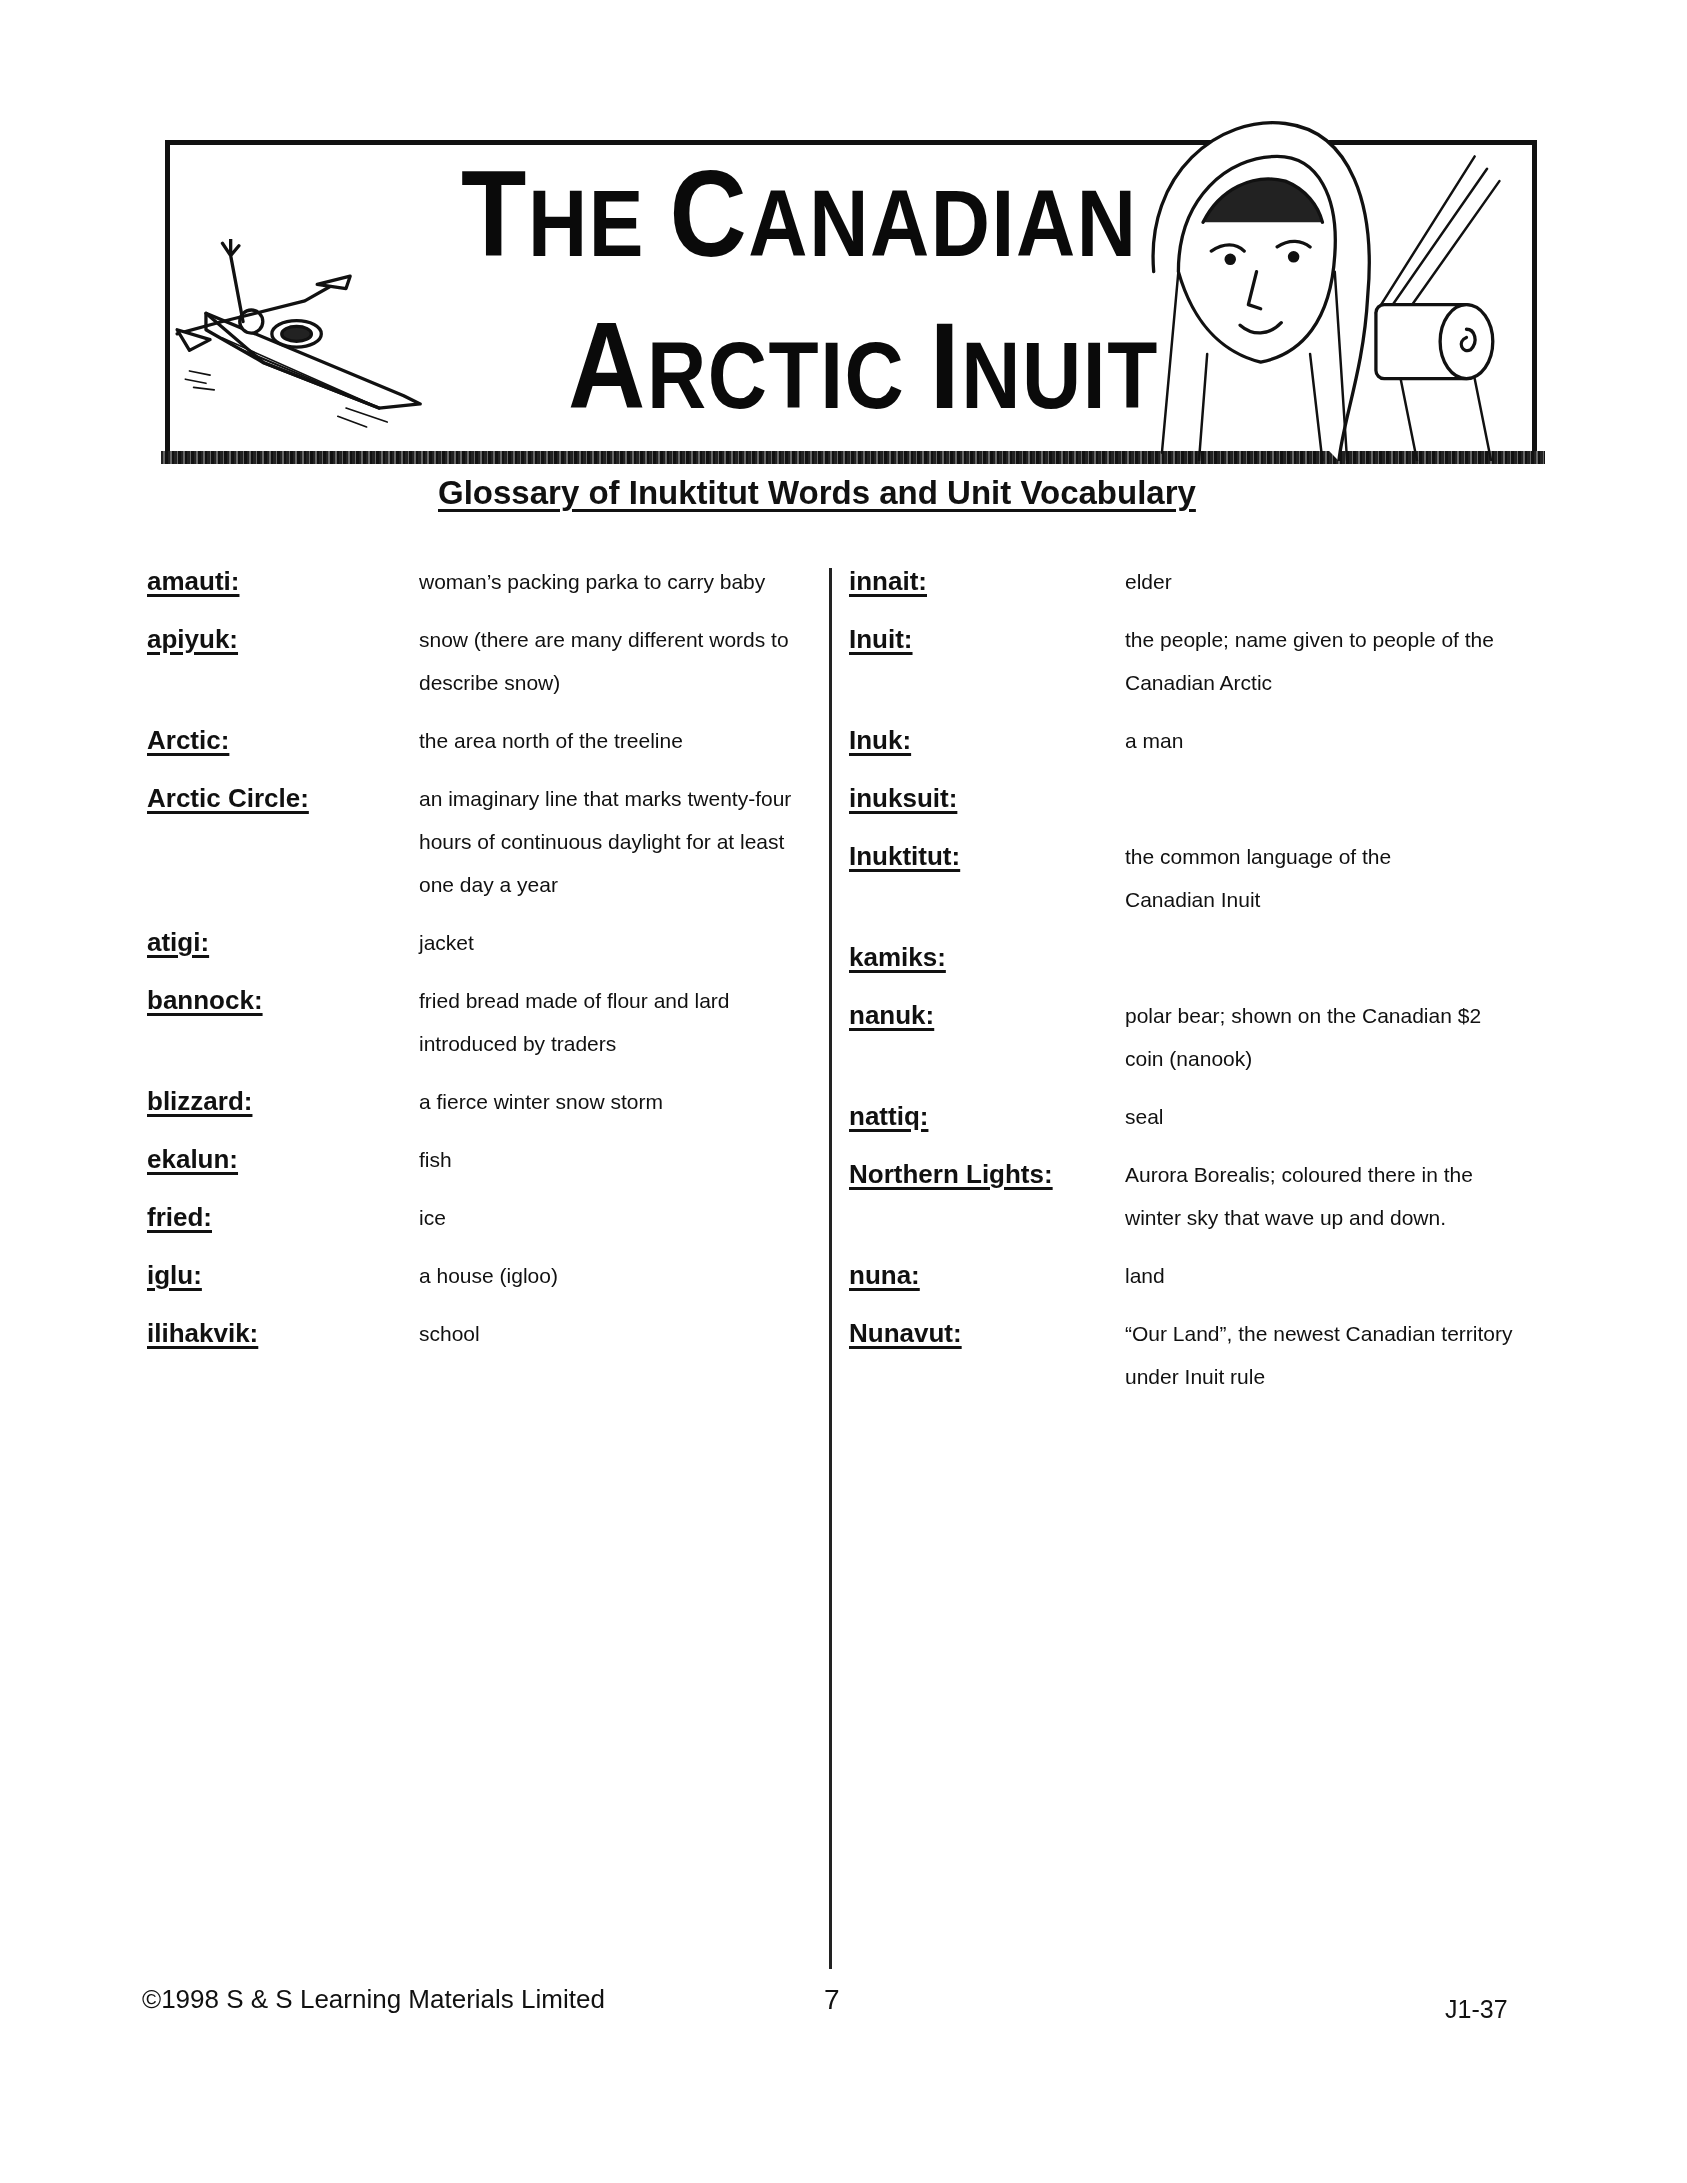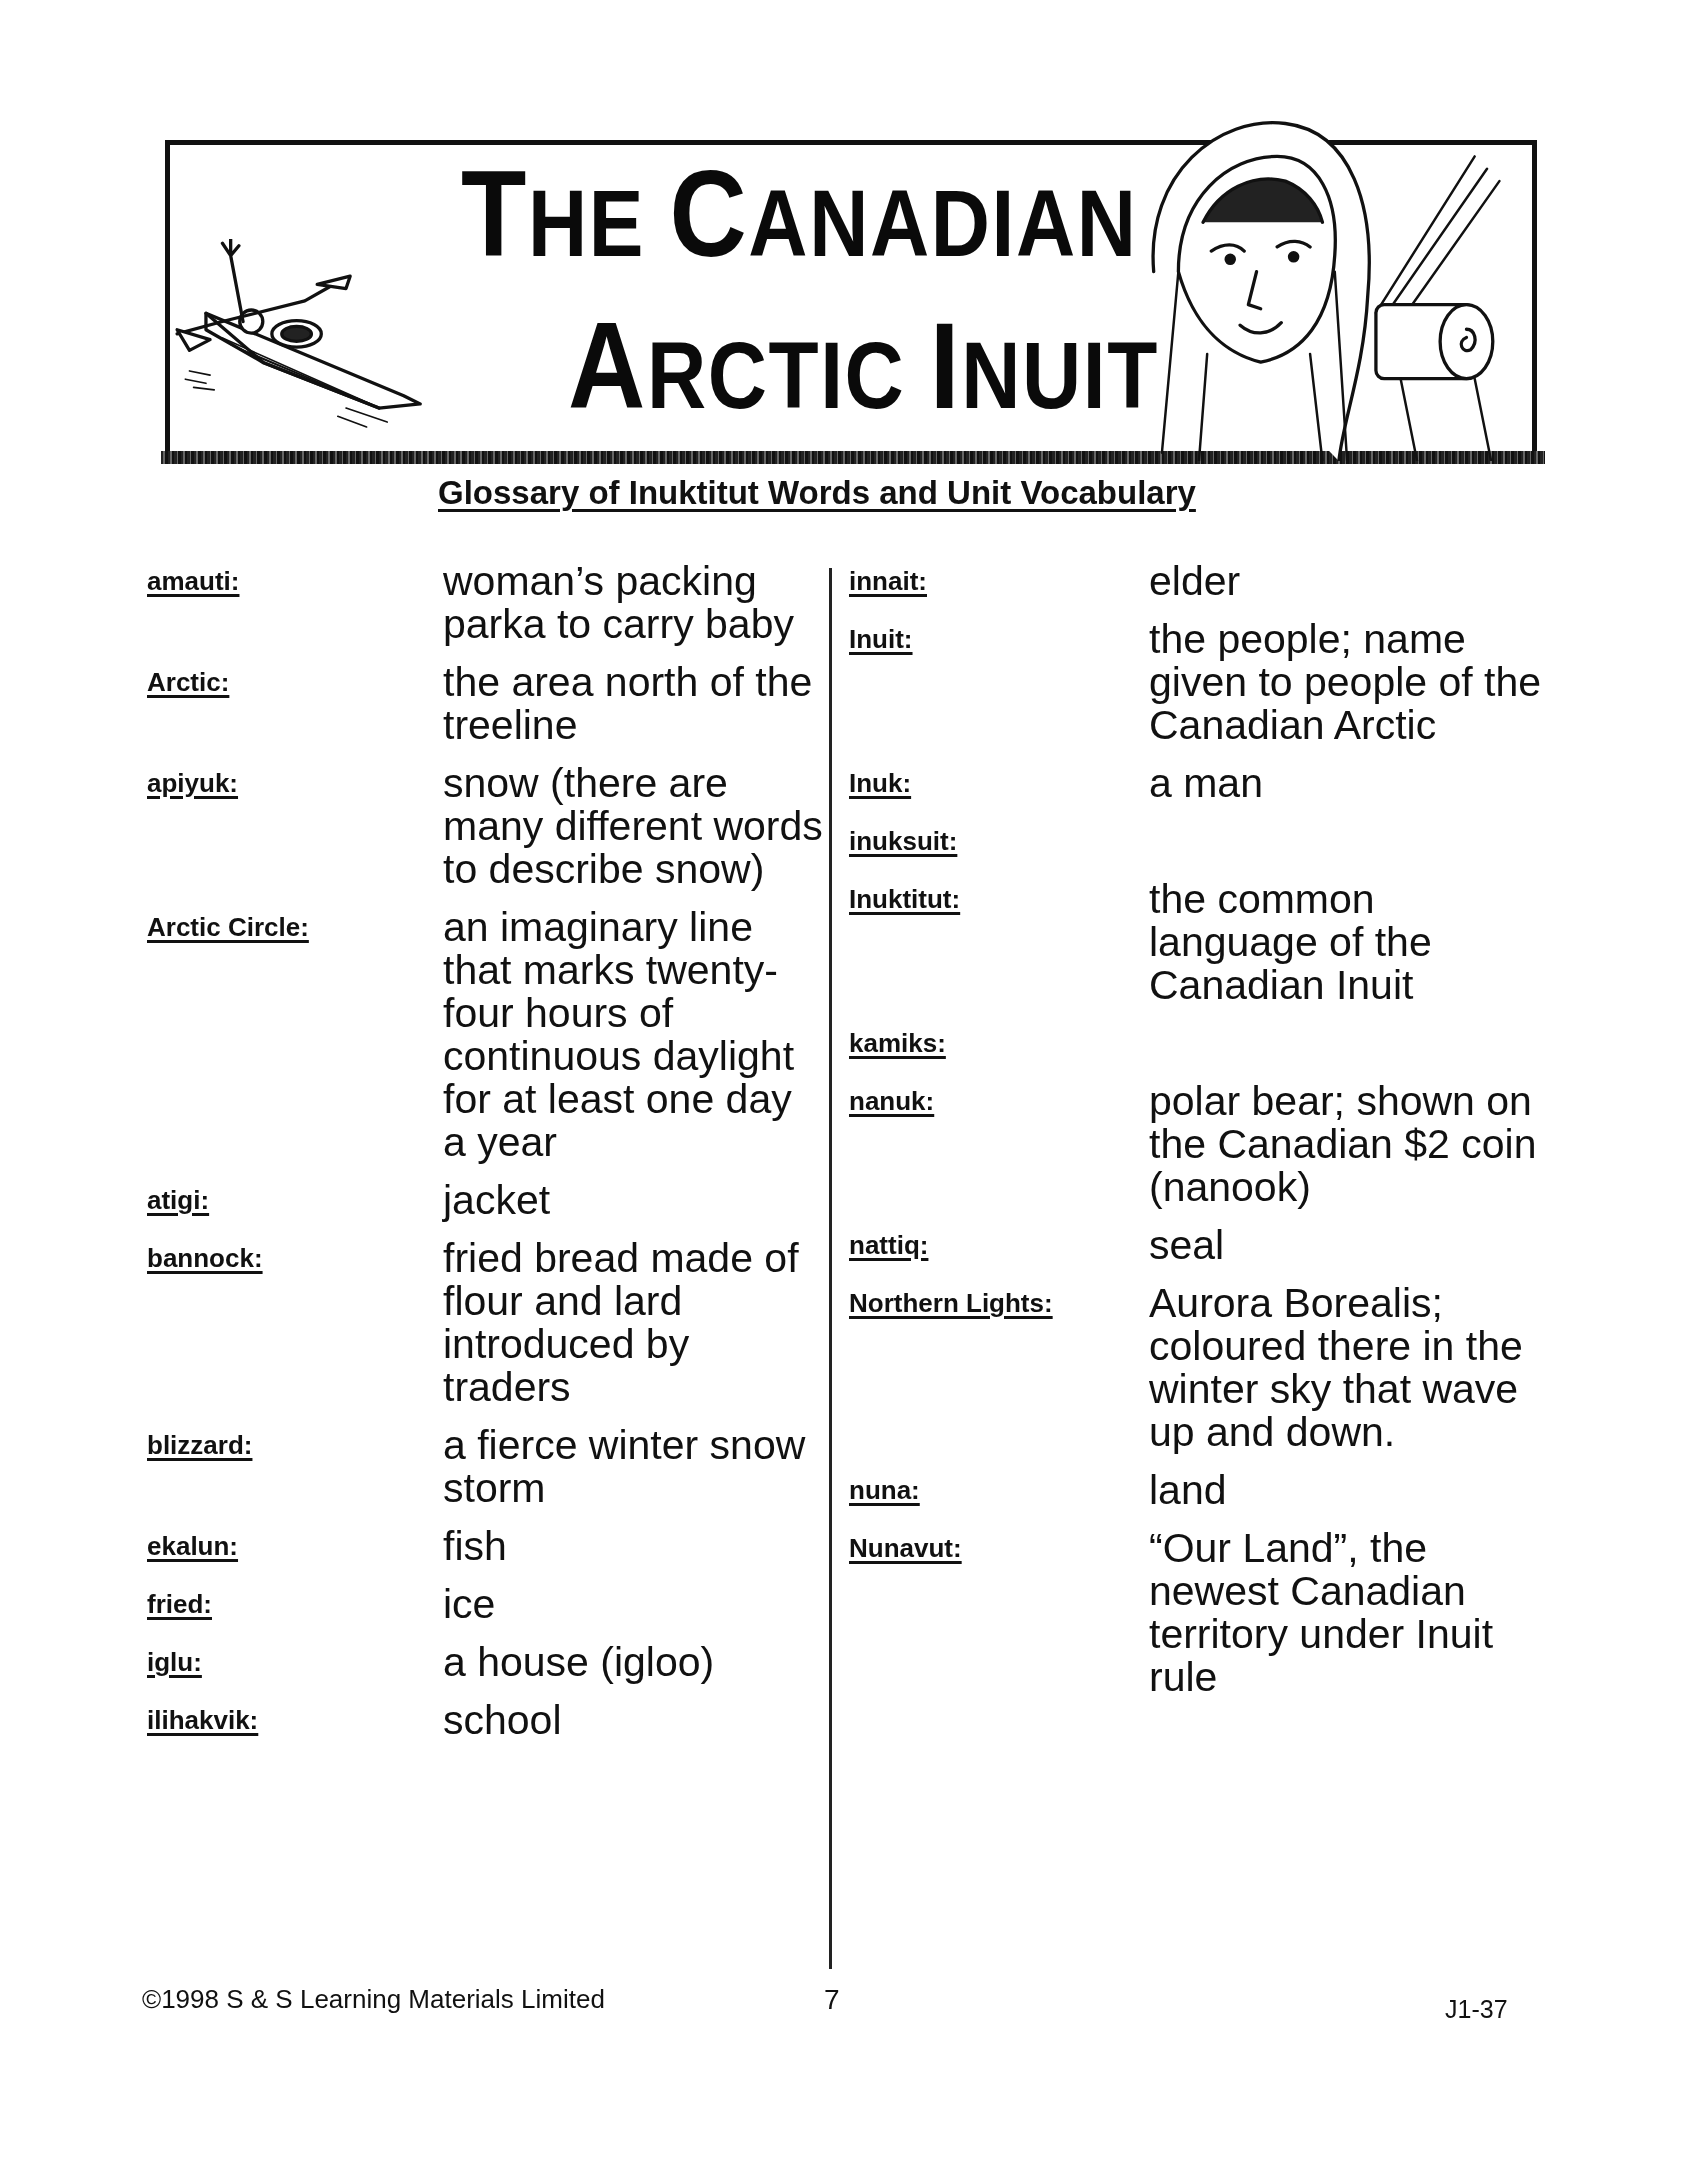--- a/index.html
+++ b/index.html
@@ -20,21 +20,21 @@
 
   
   .subtitle { position: absolute; left: 438px; top: 474px; font-size: 33px; font-weight: bold; text-decoration: underline; text-decoration-thickness: 2.5px; text-underline-offset: 5px; letter-spacing: 0px; }
 
   
   .col { position: absolute; top: 560px; }
   .col-left { left: 147px; width: 676px; }
   .col-right { left: 849px; width: 709px; }
   .entry { display: flex; }
   .term { font-weight: bold; font-size: 26px; text-decoration: underline; text-decoration-thickness: 2.5px; text-underline-offset: 4.1px; flex: 0 0 auto; white-space: nowrap; line-height: 43px; }
-  .def { font-size: 41px; line-height: 43px; margin-left: 24px; }
+  .def { font-size: 21px; line-height: 43px; }
   .col-left .term { width: 272px; }
   .col-right .term { width: 276px; }
 
   .divider { position: absolute; left: 829px; top: 568px; width: 2.5px; height: 1401px; background: #222; }
 
   .footer-left { position: absolute; left: 142px; top: 1984px; font-size: 26px; }
   .footer-page { position: absolute; left: 824px; top: 1984px; font-size: 28px; }
   .footer-code { position: absolute; left: 1445px; top: 1995px; font-size: 25px; }
 </style>
 </head>
@@ -87,26 +87,26 @@
 </svg>
 
 <div class="subtitle">Glossary of Inuktitut Words and Unit Vocabulary</div>
 
 <div class="col col-left">
   <div class="entry" style="margin-bottom:15px">
       <span class="term">amauti:</span>
       <span class="def" style="width:363px">woman’s packing parka to carry baby</span>
     </div>
   <div class="entry" style="margin-bottom:15px">
+      <span class="term">apiyuk:</span>
+      <span class="def" style="width:395px">snow (there are many different words to describe snow)</span>
+    </div>
+  <div class="entry" style="margin-bottom:15px">
       <span class="term">Arctic:</span>
       <span class="def" style="width:387px">the area north of the treeline</span>
-    </div>
-  <div class="entry" style="margin-bottom:15px">
-      <span class="term">apiyuk:</span>
-      <span class="def" style="width:395px">snow (there are many different words to describe snow)</span>
     </div>
   <div class="entry" style="margin-bottom:15px">
       <span class="term">Arctic Circle:</span>
       <span class="def" style="width:387px">an imaginary line that marks twenty-four hours of continuous daylight for at least one day a year</span>
     </div>
   <div class="entry" style="margin-bottom:15px">
       <span class="term">atigi:</span>
       <span class="def" style="width:387px">jacket</span>
     </div>
   <div class="entry" style="margin-bottom:15px">

